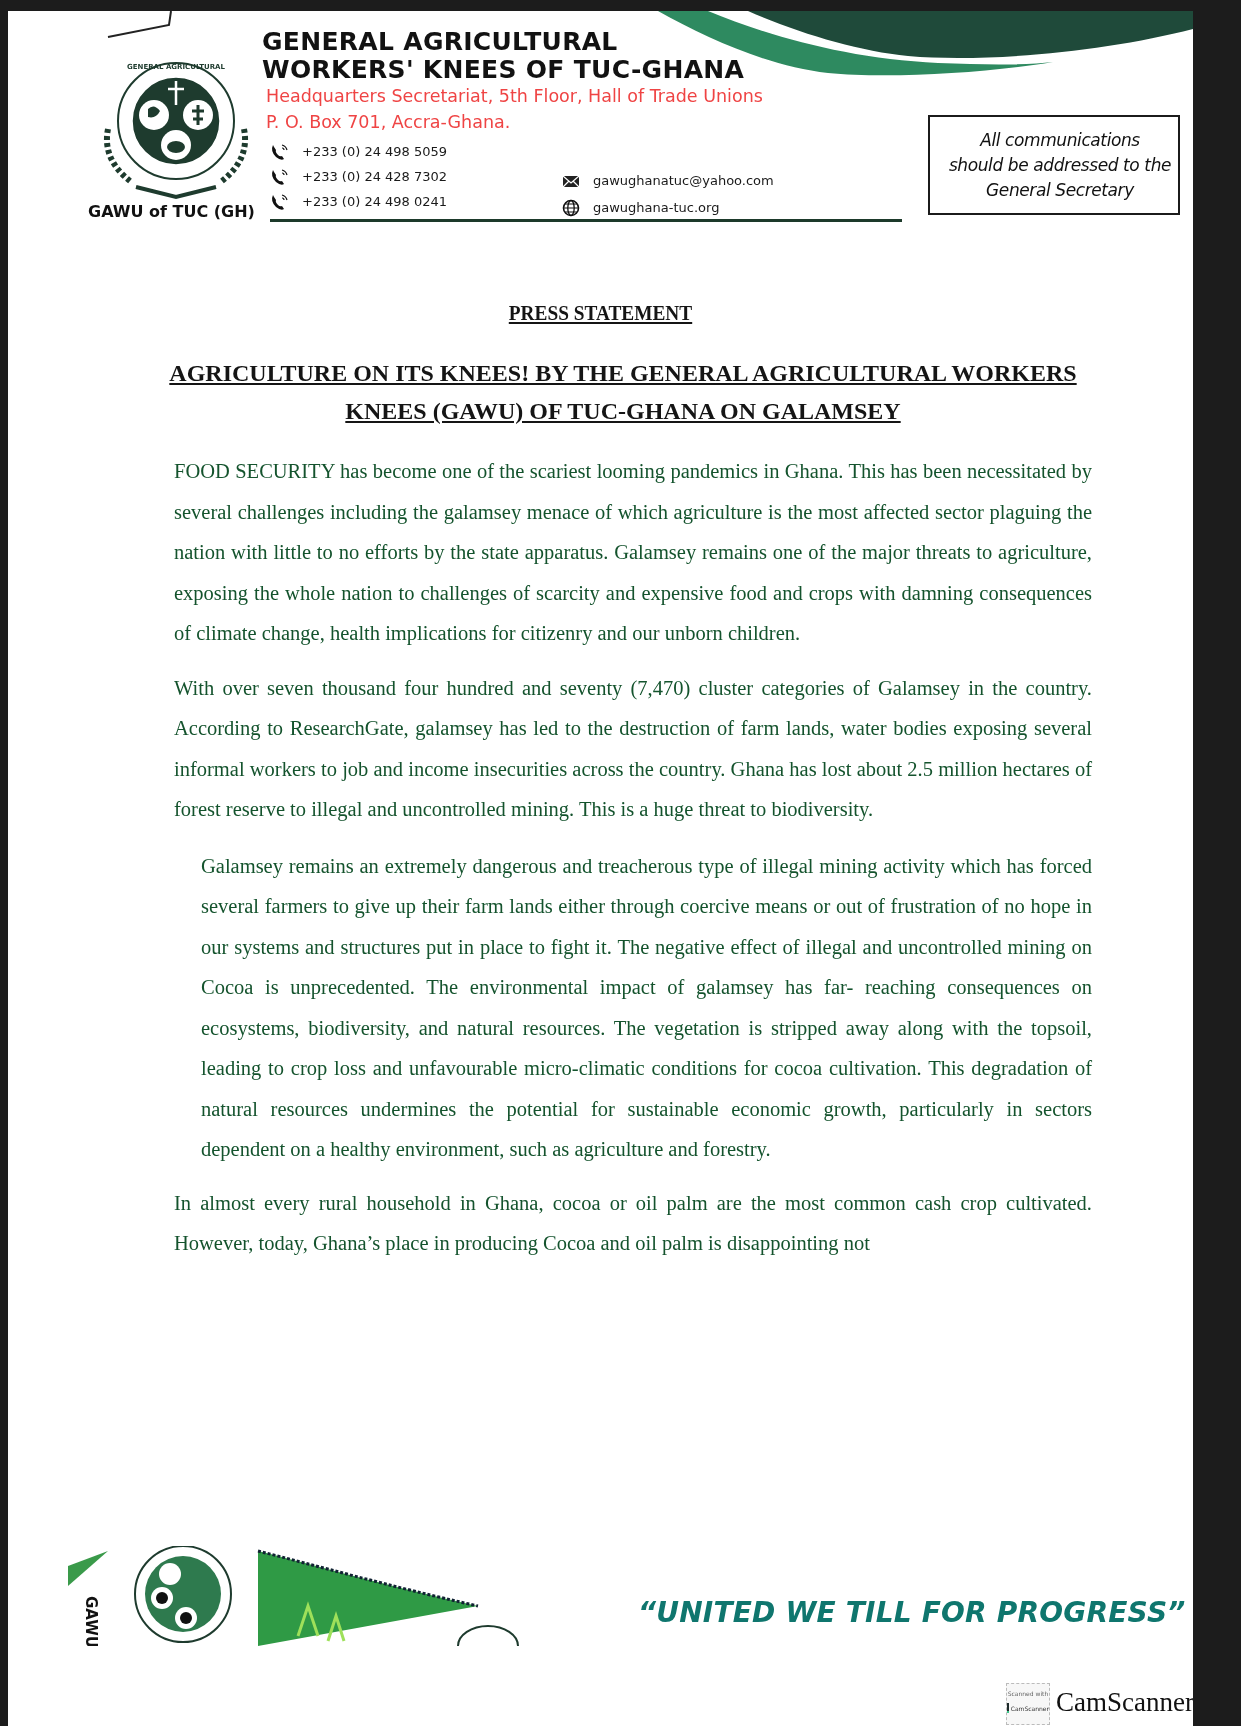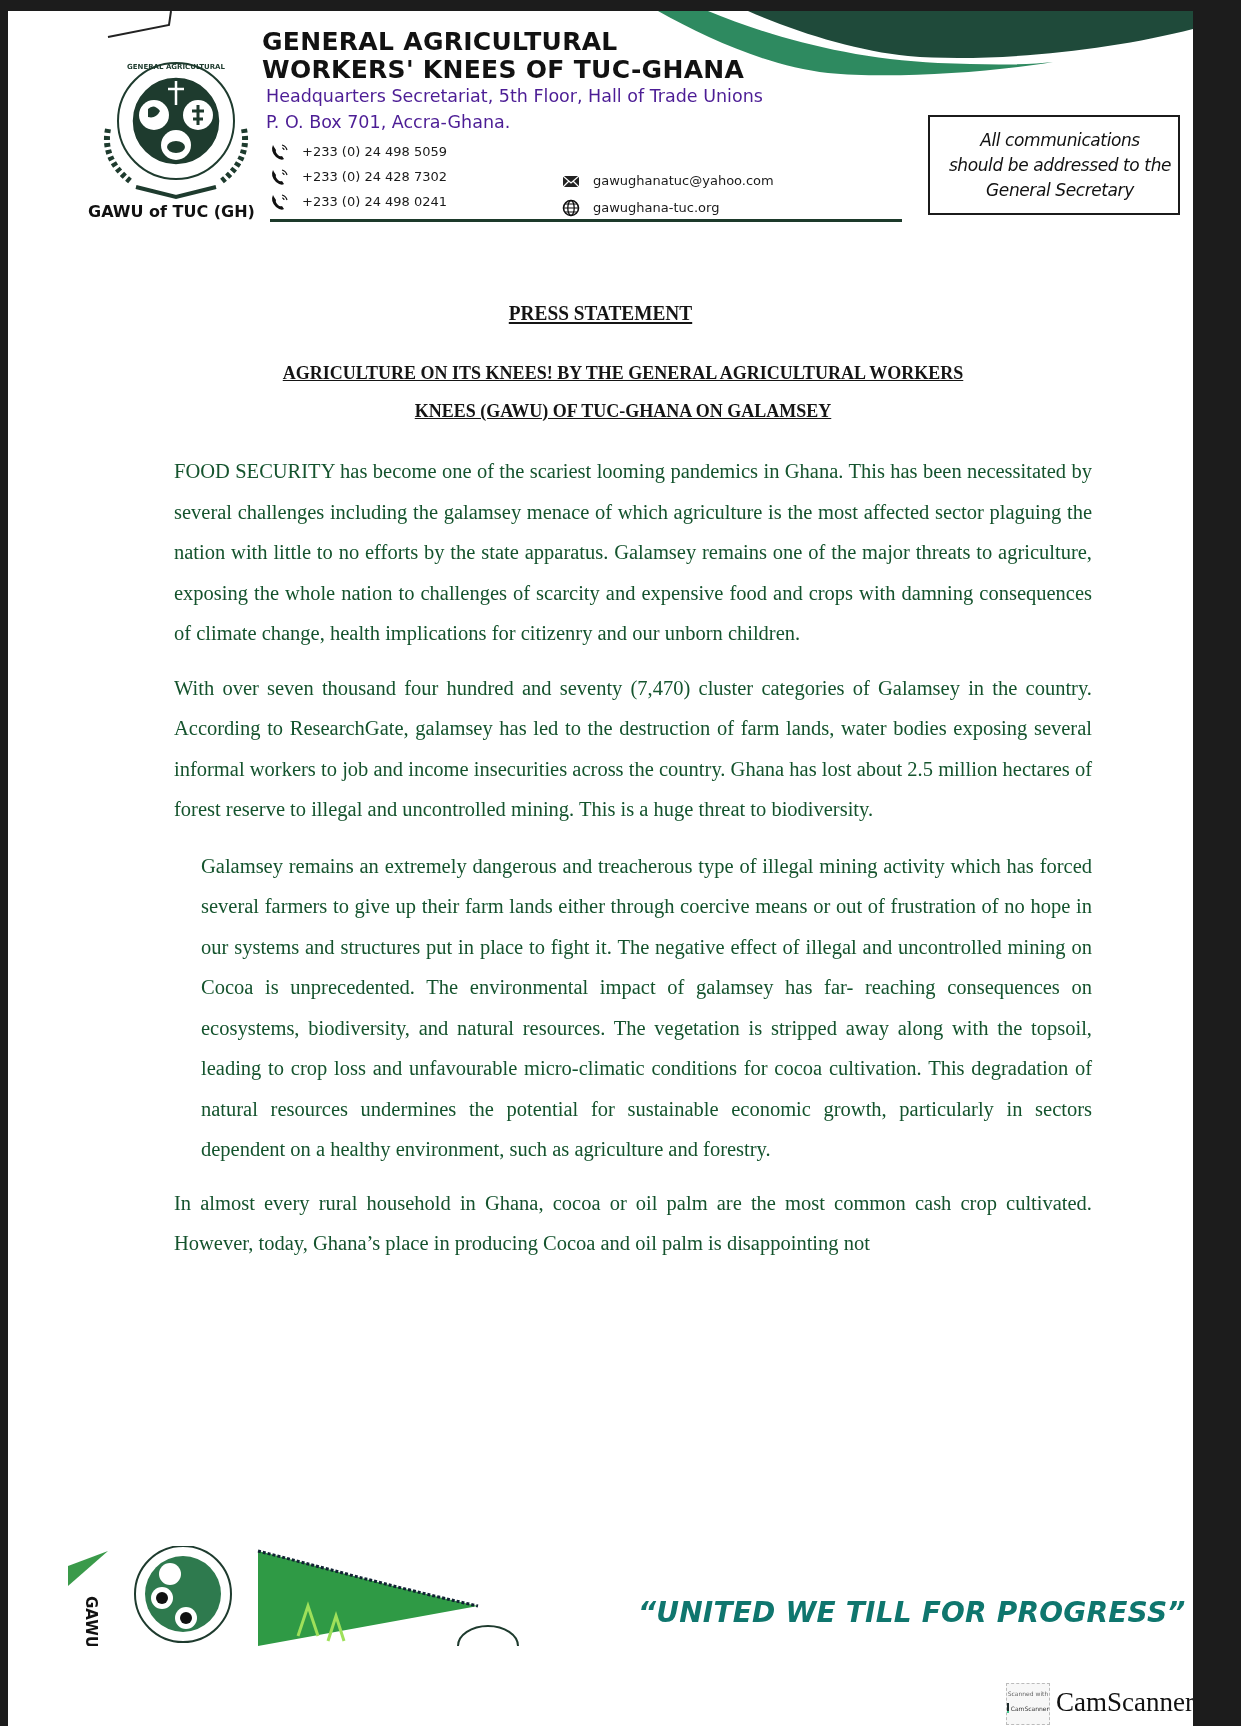--- a/index.html
+++ b/index.html
@@ -25,21 +25,21 @@
     position: absolute; left: 80px; top: 191px;
     font-family: "DejaVu Sans", sans-serif; font-weight: bold; font-size: 16px; color: #111;
   }
   .org-name {
     position: absolute; left: 254px; top: 17px;
     font-family: "DejaVu Sans", sans-serif; font-weight: bold;
     font-size: 25px; line-height: 28px; color: #121212; letter-spacing: 0.3px;
   }
   .addr {
     position: absolute; left: 258px; top: 72px;
-    font-family: "DejaVu Sans", sans-serif; font-size: 17.5px; line-height: 26px; color: #4c1d95;
+    font-family: "DejaVu Sans", sans-serif; font-size: 17.5px; line-height: 26px; color: #ef4444;
   }
   .phones {
     position: absolute; left: 262px; top: 128px;
     font-family: "DejaVu Sans", sans-serif; font-size: 13px; line-height: 25px; color: #1a1a1a;
   }
   .phones .row, .contacts .row { display: flex; align-items: center; }
   .ico { display: inline-block; width: 20px; height: 18px; margin-right: 12px; }
   .contacts {
     position: absolute; left: 553px; top: 156px;
     font-family: "DejaVu Sans", sans-serif; font-size: 13px; line-height: 27px; color: #1a1a1a;
@@ -58,21 +58,21 @@
   }
 
   
   .title-ps {
     position: absolute; left: 0; width: 1185px; top: 290px; text-align: center;
     font-weight: bold; font-size: 21px; text-decoration: underline; color: #151515;
     transform: scaleX(0.92);
   }
   .subtitle {
     position: absolute; left: 150px; width: 930px; top: 343px; text-align: center;
-    font-weight: bold; font-size: 18px; line-height: 38px; text-decoration: underline; color: #151515;
+    font-weight: bold; font-size: 24px; line-height: 38px; text-decoration: underline; color: #151515;
   }
   .body-text {
     position: absolute; left: 166px; width: 918px; top: 440px;
     font-size: 20.5px; line-height: 40.5px; color: #14532d; text-align: justify;
   }
   .body-text p { margin: 0 0 16px 0; }
   .body-text p.p1 { margin-bottom: 14px; }
   .body-text p.p3 { margin-bottom: 13px; margin-left: 27px; }
 
   

